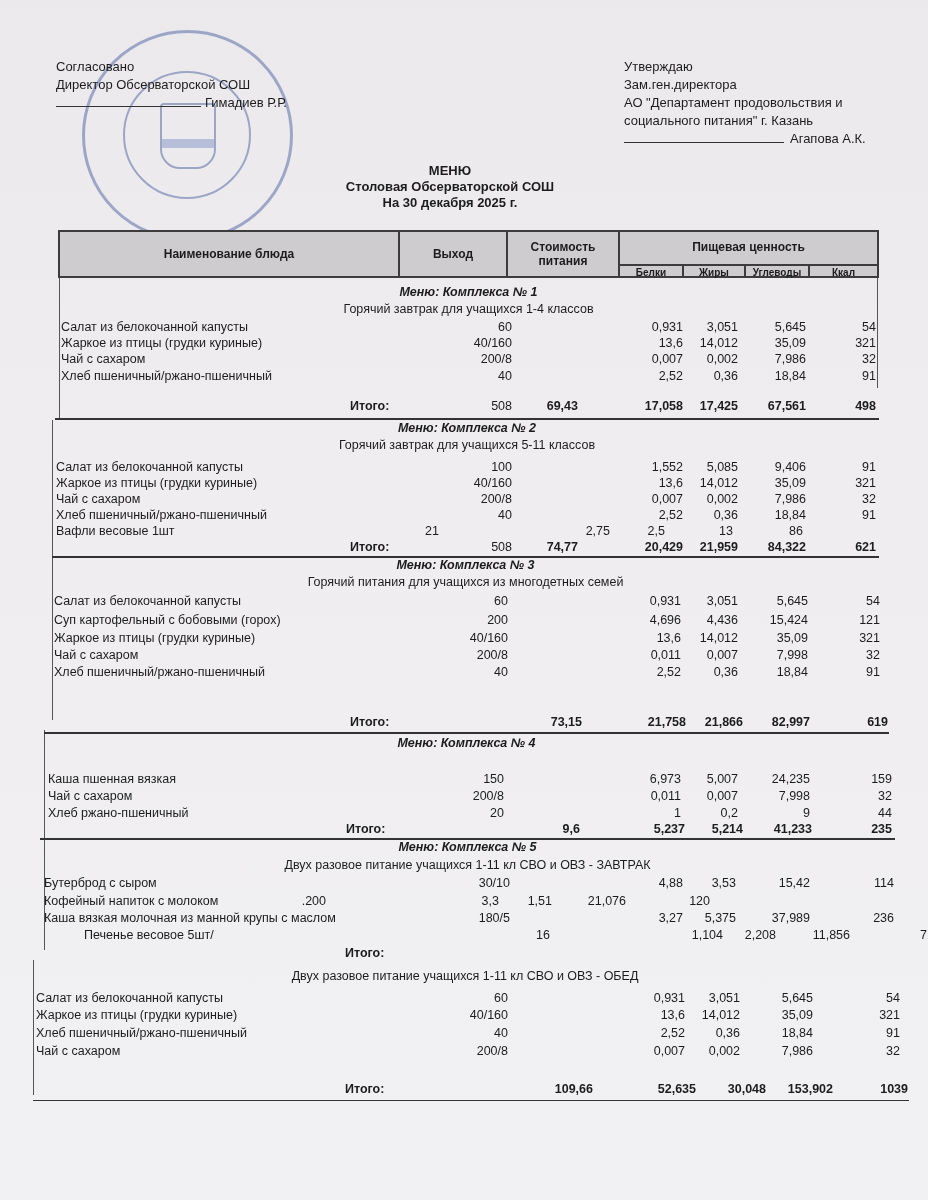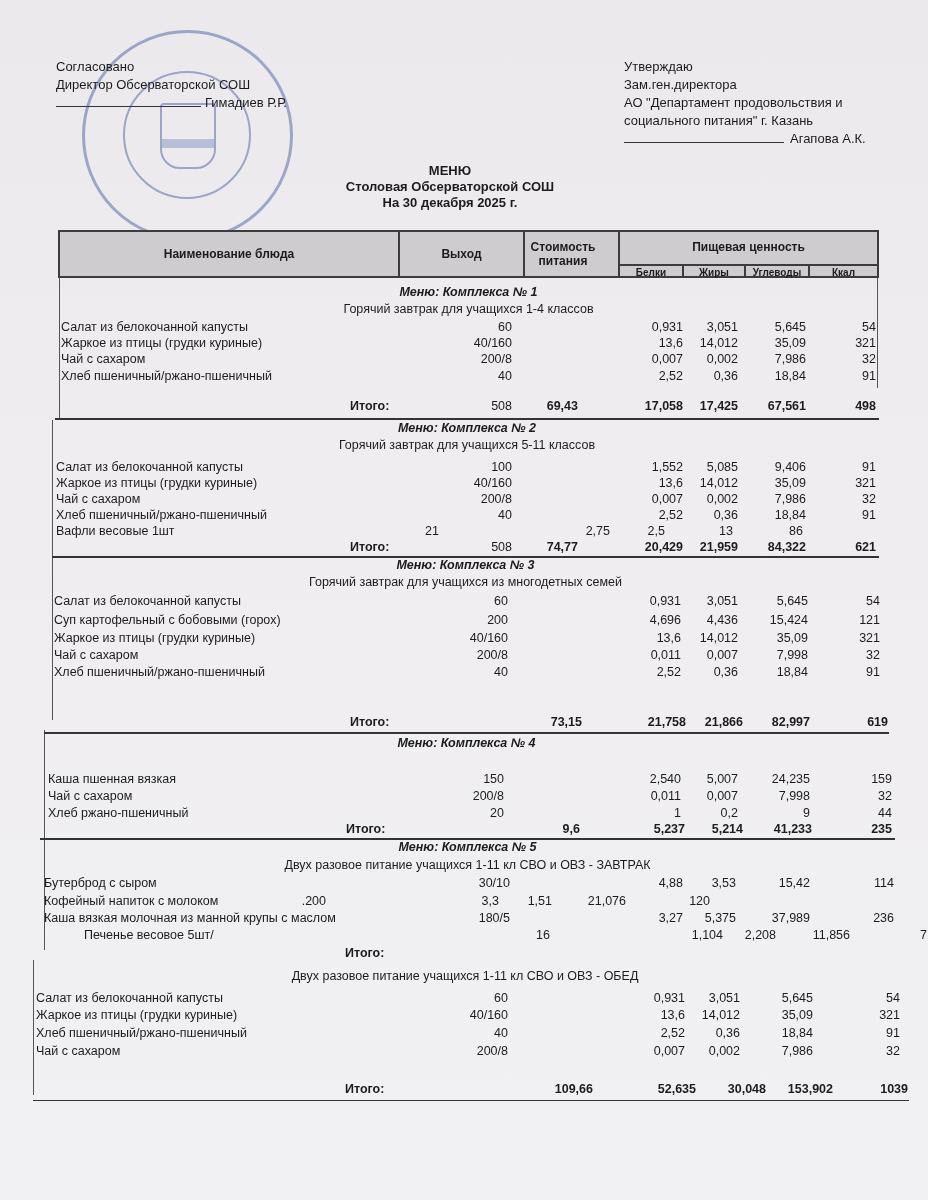--- a/index.html
+++ b/index.html
@@ -51,21 +51,21 @@
   </div>
 
   <div class="title-block">
     <div>МЕНЮ</div>
     <div>Столовая Обсерваторской СОШ</div>
     <div>На 30 декабря 2025 г.</div>
   </div>
 
   <div class="hdr-row">
     <div class="hdr-cell" style="left:0;width:340px;">Наименование блюда</div>
-    <div class="hdr-cell" style="left:340px;width:125px;">Выход</div>
+    <div class="hdr-cell" style="left:340px;width:108px;">Выход</div>
     <div class="hdr-cell" style="left:448px;width:112px;">Стоимость питания</div>
     <div class="hdr-cell" style="left:560px;width:257px;height:30px;border-right:none;font-size:12px;">Пищевая ценность</div>
     <div class="hdr-sub" style="left:560px;width:64px;">Белки</div>
     <div class="hdr-sub" style="left:624px;width:62px;">Жиры</div>
     <div class="hdr-sub" style="left:686px;width:64px;">Углеводы</div>
     <div class="hdr-sub" style="left:750px;width:67px;border-right:none;">Ккал</div>
   </div>
 
   <div class="vline" style="left:59px;top:278px;height:142px;"></div>
   <div class="vline" style="left:877px;top:278px;height:110px;"></div>
@@ -167,21 +167,21 @@
     <span class="c-out" style="right:416px;font-weight:normal;">508</span>
     <span class="c-cost" style="right:350px;">74,77</span>
     <span class="c-b" style="right:245px;">20,429</span>
     <span class="c-z" style="right:190px;">21,959</span>
     <span class="c-u" style="right:122px;">84,322</span>
     <span class="c-k" style="right:52px;">621</span>
   </div>
   <div class="hline" style="left:52px;top:556px;width:827px;"></div>
 
   <div class="sec-title" style="left:52px;width:827px;top:558px;">Меню: Комплекса № 3</div>
-  <div class="sec-sub" style="left:52px;width:827px;top:575px;">Горячий завтрак для учащихся из многодетных семей</div>
+  <div class="sec-sub" style="left:52px;width:827px;top:575px;">Горячий питания для учащихся из многодетных семей</div>
 
   <div class="row" style="left:0;top:594px;width:928px;">
     <span class="c-name" style="left:54px;">Салат из белокочанной капусты</span>
     <span class="c-out" style="right:420px;">60</span>
     <span class="c-b" style="right:247px;">0,931</span>
     <span class="c-z" style="right:190px;">3,051</span>
     <span class="c-u" style="right:120px;">5,645</span>
     <span class="c-k" style="right:48px;">54</span>
   </div>
   <div class="row" style="left:0;top:613px;width:928px;">
@@ -224,21 +224,21 @@
     <span class="c-u" style="right:118px;">82,997</span>
     <span class="c-k" style="right:40px;">619</span>
   </div>
   <div class="hline" style="left:44px;top:732px;width:845px;"></div>
 
   <div class="sec-title" style="left:44px;width:845px;top:736px;">Меню: Комплекса № 4</div>
 
   <div class="row" style="left:0;top:772px;width:928px;">
     <span class="c-name" style="left:48px;">Каша пшенная вязкая</span>
     <span class="c-out" style="right:424px;">150</span>
-    <span class="c-b" style="right:247px;">2,540</span>
+    <span class="c-b" style="right:247px;">6,973</span>
     <span class="c-z" style="right:190px;">5,007</span>
     <span class="c-u" style="right:118px;">24,235</span>
     <span class="c-k" style="right:36px;">159</span>
   </div>
   <div class="row" style="left:0;top:789px;width:928px;">
     <span class="c-name" style="left:48px;">Чай с сахаром</span>
     <span class="c-out" style="right:424px;">200/8</span>
     <span class="c-b" style="right:247px;">0,011</span>
     <span class="c-z" style="right:190px;">0,007</span>
     <span class="c-u" style="right:118px;">7,998</span>

